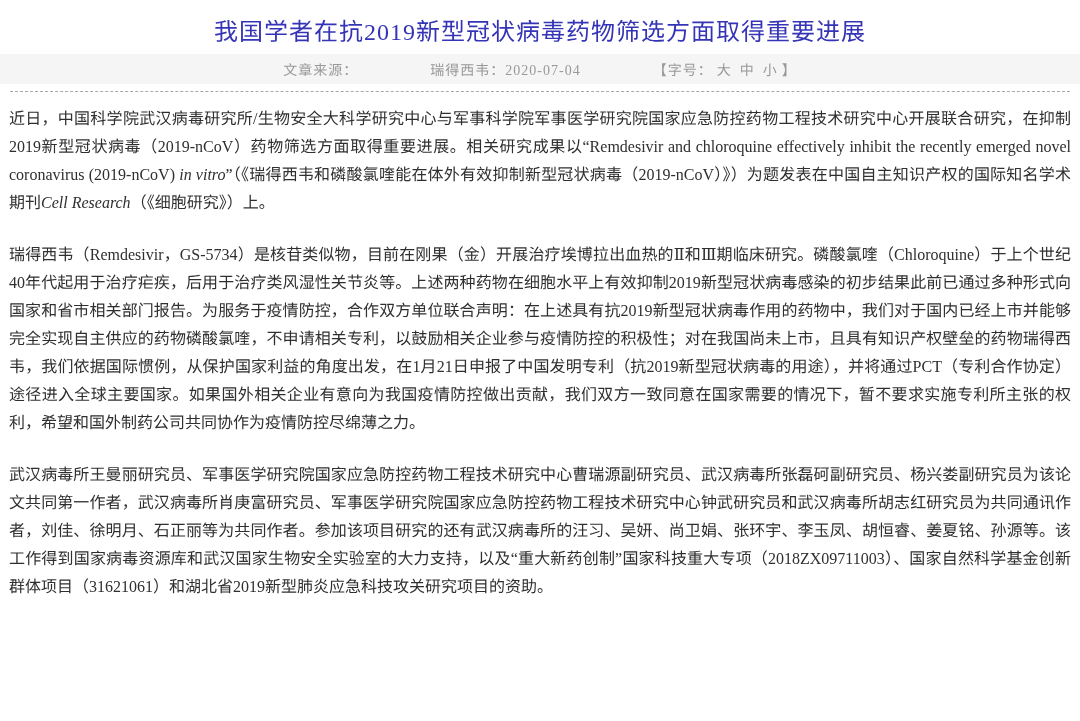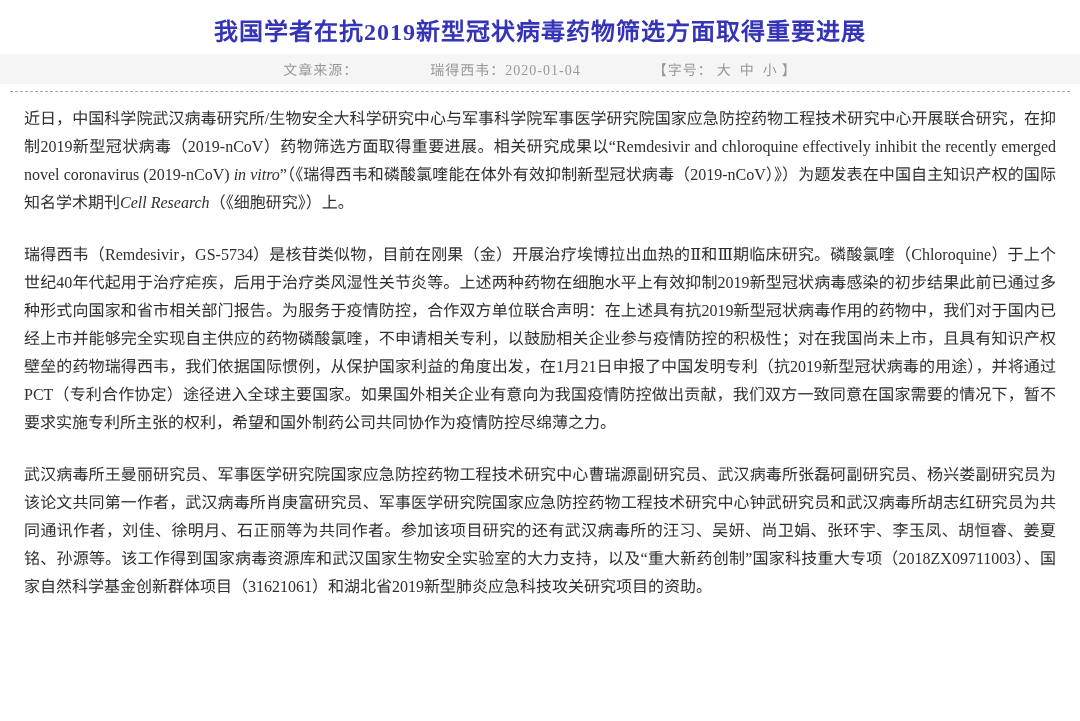--- a/index.html
+++ b/index.html
@@ -14,21 +14,21 @@
   .page {
     width: 1080px;
     height: 721px;
     position: relative;
   }
   .title {
     margin: 16px 20px 6px;
     text-align: center;
     font-size: 24px;
     line-height: 32px;
-    font-weight: bold;
+    font-weight: normal;
     color: #3534b6;
     letter-spacing: 1px;
   }
   .meta-bar {
     background: #f5f5f5;
     height: 30px;
     display: flex;
     align-items: center;
     justify-content: center;
     gap: 72px;
@@ -40,21 +40,21 @@
   .fs-option {
     cursor: pointer;
     margin: 0 4px;
   }
   .divider {
     border-top: 1px dashed #a8a8a8;
     margin: 7px 10px 0;
     height: 0;
   }
   .article {
-    padding: 13px 24px 0;
+    padding: 13px 9px 0;
     font-size: 16px;
     line-height: 28px;
     color: #2f2f2f;
     text-align: justify;
     text-justify: inter-ideograph;
   }
   .article p {
     margin: 0 0 24px 0;
   }
   .article i { font-style: italic; }
@@ -69,21 +69,21 @@
 
 <div class="page">
 
   <h1 class="title" style="color: rgb(53, 52, 182);">我国学者在抗2019新型冠状病毒药物筛选方面取得重要进展</h1>
 
   <div class="meta-bar" style="background: rgb(245, 245, 245); color: rgb(153, 153, 153);">
     <span class="meta-item">
       <span>文章来源：</span><span></span>
     </span>
     <span class="meta-item">
-      <span>瑞得西韦：</span><span>2020-01-04</span>
+      <span>瑞得西韦：</span><span>2020-07-04</span>
     </span>
     <span class="meta-item">
       <span>【字号：</span><span class="fs-option">大</span><span class="fs-option">中</span><span class="fs-option">小</span><span>】</span>
     </span>
   </div>
 
   <div class="divider"></div>
 
   <div class="article">
       <p><span>近日，中国科学院武汉病毒研究所/生物安全大科学研究中心与军事科学院军事医学研究院国家应急防控药物工程技术研究中心开展联合研究，在抑制2019新型冠状病毒（2019-nCoV）药物筛选方面取得重要进展。相关研究成果以“Remdesivir and chloroquine effectively inhibit the recently emerged novel coronavirus (2019-nCoV) </span><i>in vitro</i><span>”（《瑞得西韦和磷酸氯喹能在体外有效抑制新型冠状病毒（2019-nCoV）》）为题发表在中国自主知识产权的国际知名学术期刊</span><i>Cell Research</i><span>（《细胞研究》）上。</span></p>

